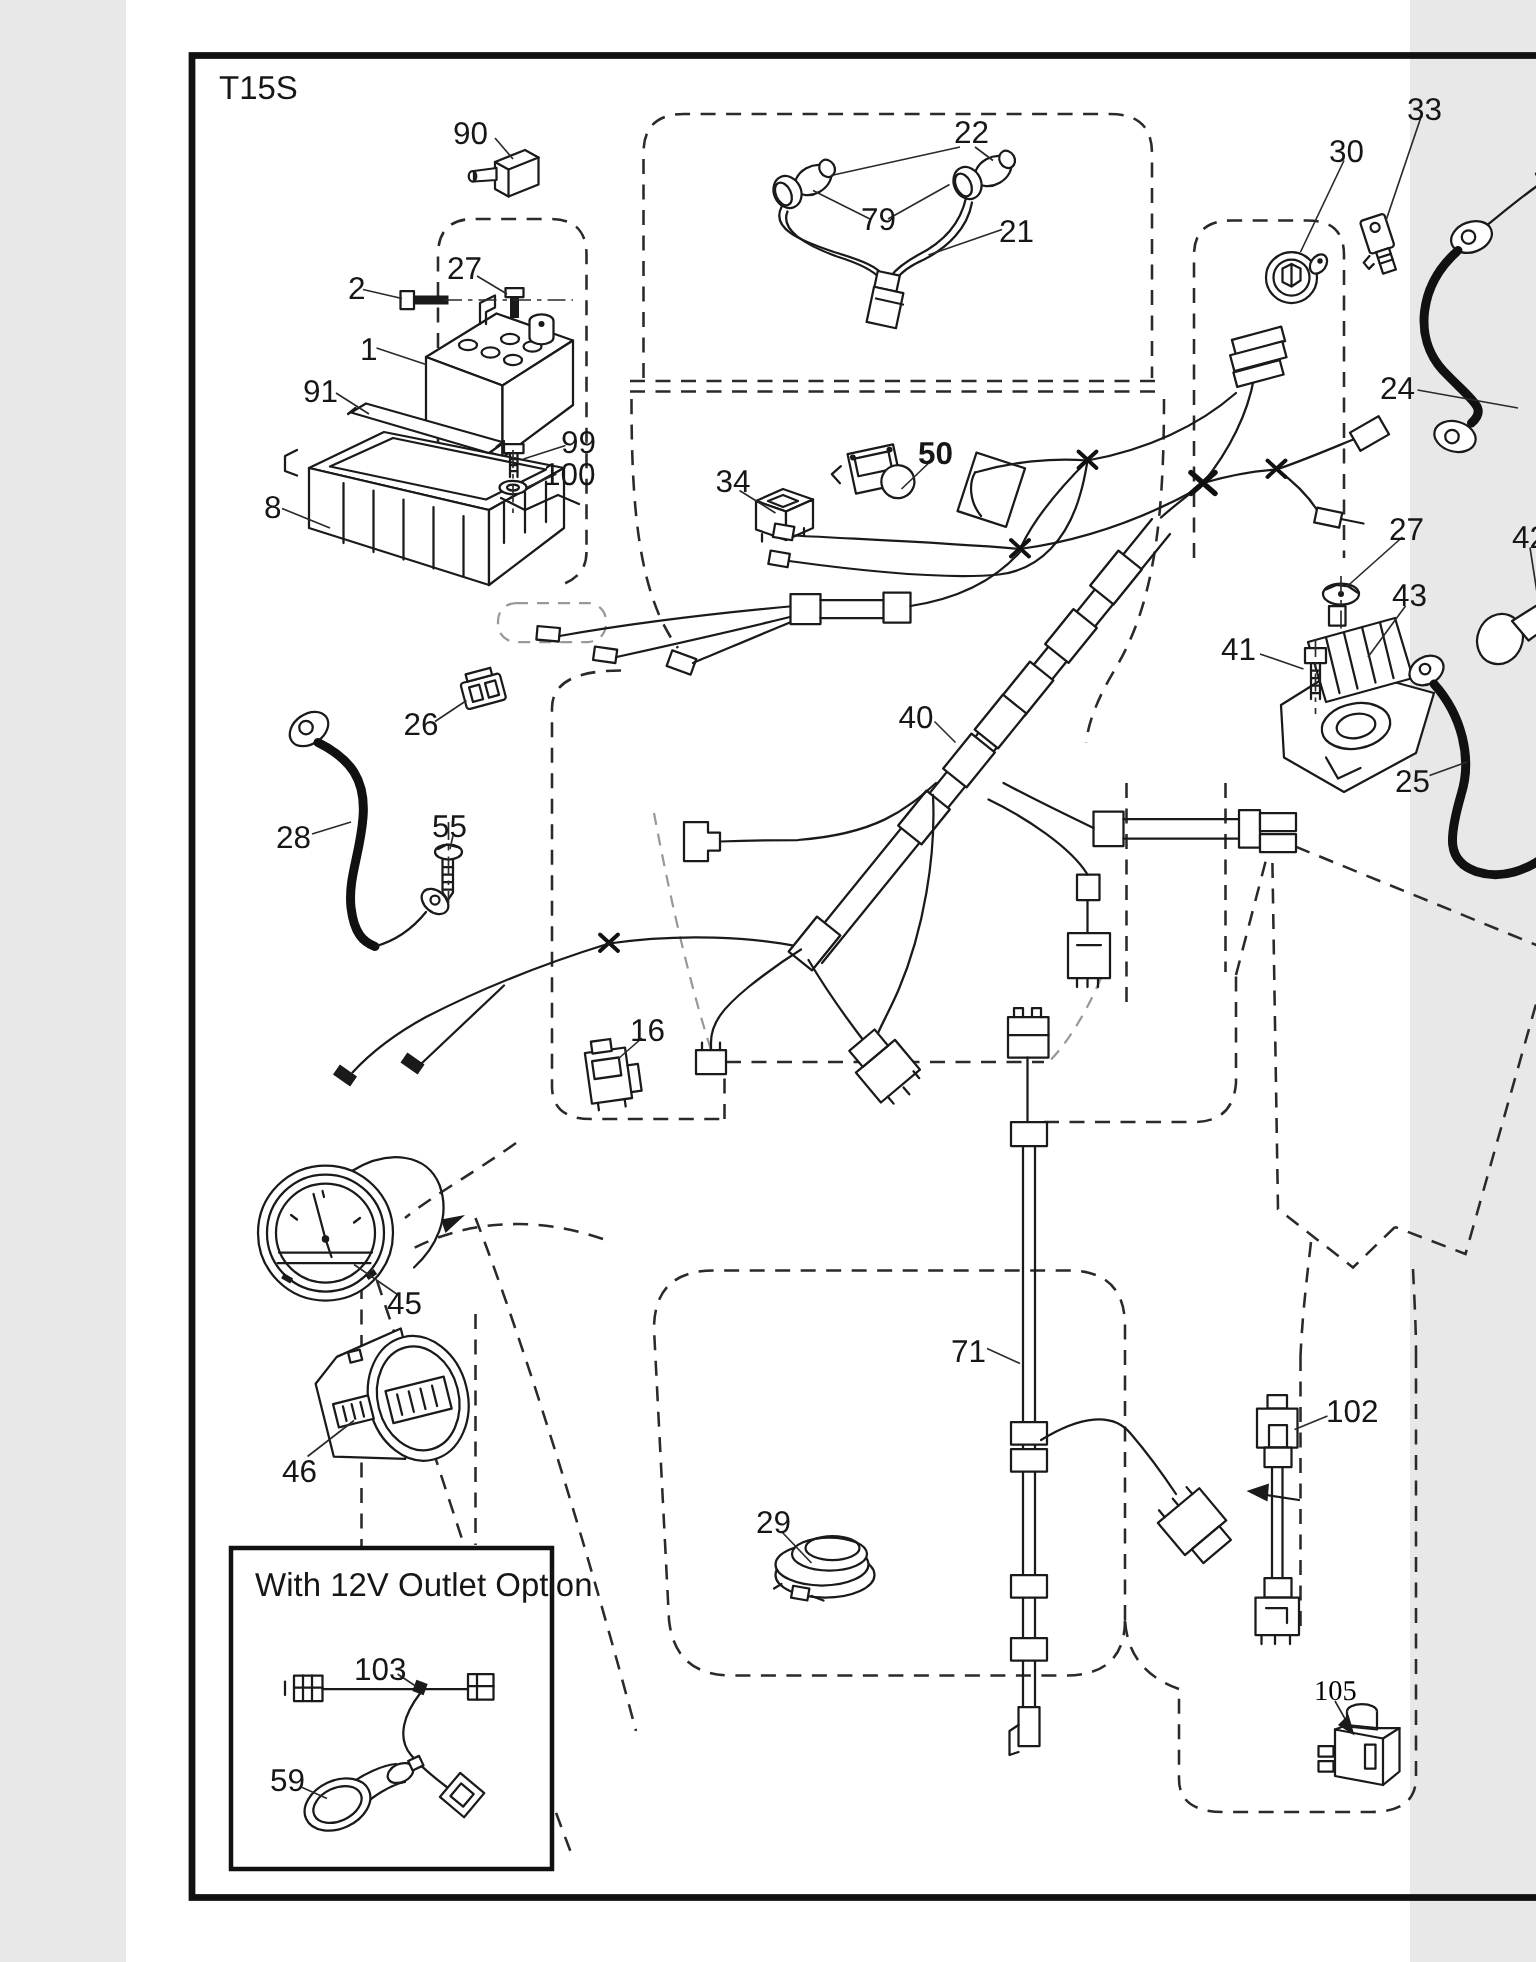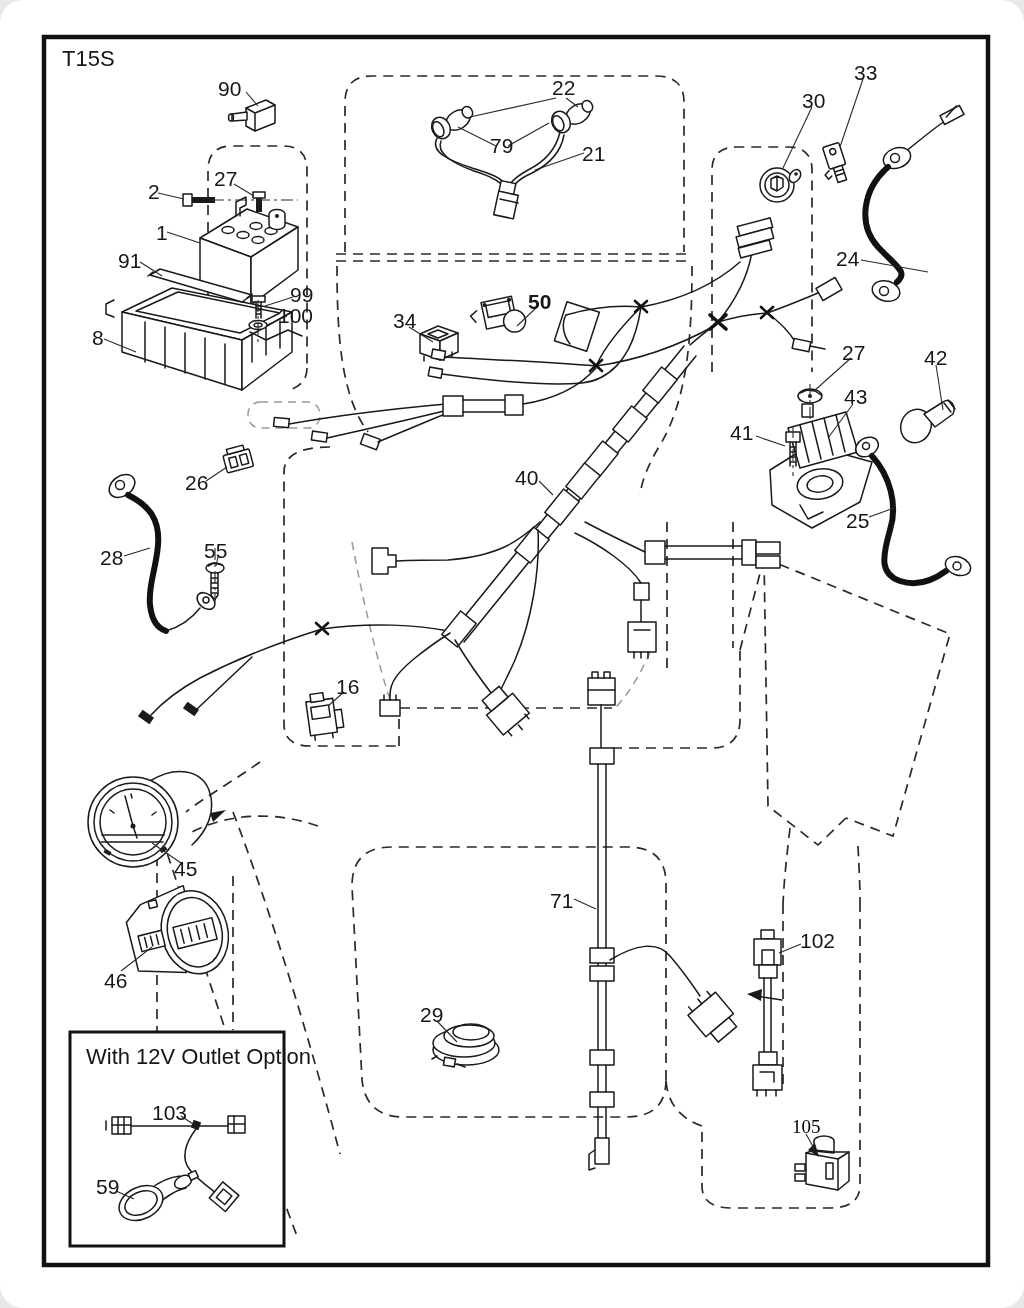--- a/index.html
+++ b/index.html
@@ -1,16 +1,16 @@
 <!DOCTYPE html>
 <html><head>
 <meta charset="utf-8">
 <style>
   html,body{margin:0;padding:0;background:#e8e8e8;}
-  .page{width:1024px;height:1308px;background:#fff;position:relative;margin:0 auto;border-radius:23px;}
+  .page{width:856px;height:1308px;background:#fff;position:relative;margin:0 auto;}
   svg{display:block;}
   .ln{fill:none;stroke:#1a1a1a;stroke-width:1.5;stroke-linecap:round;stroke-linejoin:round}
   .fw{fill:#fff;stroke:#1a1a1a;stroke-width:1.5;stroke-linejoin:round}
   .fb{fill:#1a1a1a;stroke:none}
   .thk{fill:none;stroke:#111;stroke-width:6;stroke-linecap:round}
   .dsh{fill:none;stroke:#2a2a2a;stroke-width:1.7;stroke-dasharray:10 7}
   .dshg{fill:none;stroke:#999;stroke-width:1.5;stroke-dasharray:8 6}
   .ddt{fill:none;stroke:#2a2a2a;stroke-width:1.1;stroke-dasharray:12 4 3 4}
   .ldr{fill:none;stroke:#2a2a2a;stroke-width:1.1}
   .xm{fill:none;stroke:#111;stroke-width:2.6;stroke-linecap:round}

